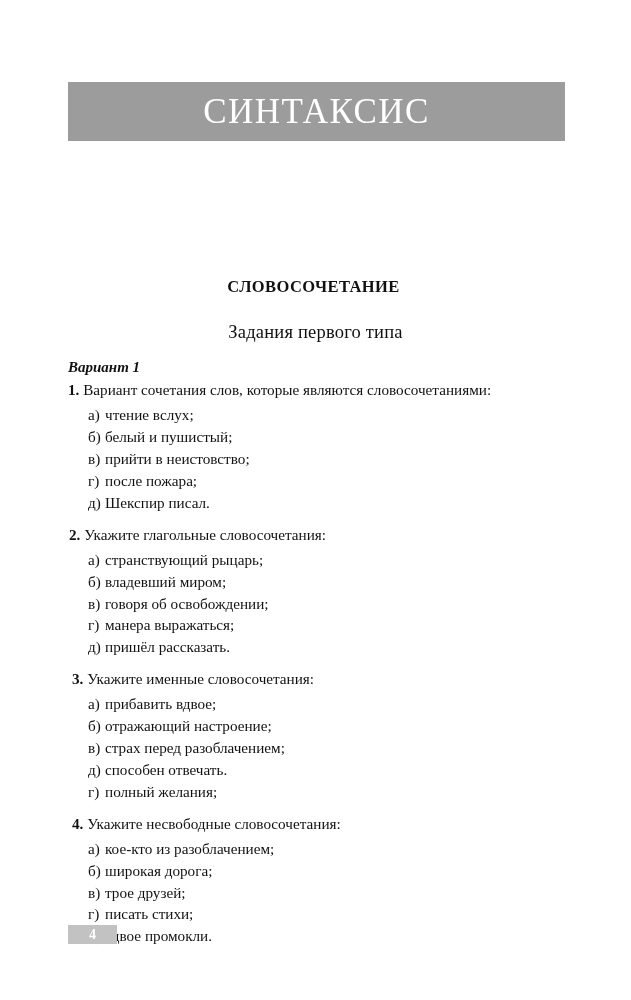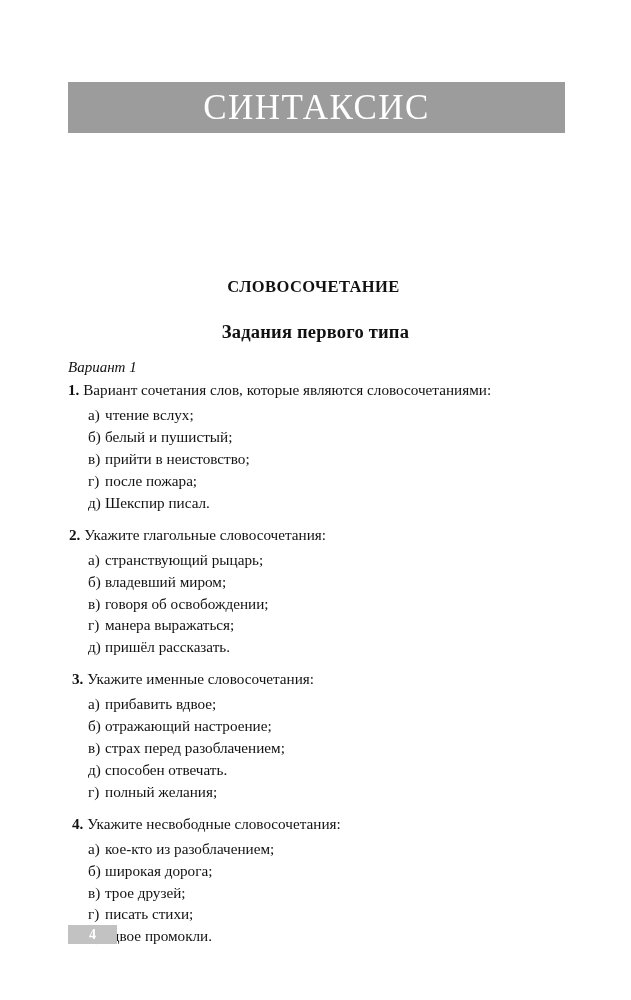--- a/index.html
+++ b/index.html
@@ -23,21 +23,21 @@
     height: 1000px;
     background: #ffffff;
   }
 
   
   .banner {
     position: absolute;
     left: 68px;
     top: 82px;
     width: 497px;
-    height: 51px;
+    height: 59px;
     background: #9c9c9c;
     display: flex;
     align-items: center;
     justify-content: center;
   }
   .banner-title {
     color: #ffffff;
     font-family: "Liberation Serif", "DejaVu Serif", serif;
     font-size: 35px;
     font-weight: 400;
@@ -59,36 +59,36 @@
     letter-spacing: 0.4px;
   }
   .subsection-heading {
     position: absolute;
     left: 0;
     top: 322px;
     width: 631px;
     text-align: center;
     font-family: "Liberation Serif", "DejaVu Serif", serif;
     font-size: 18.5px;
-    font-weight: bold;
+    font-weight: normal;
     letter-spacing: 0.2px;
   }
 
   
   .content {
     position: absolute;
     left: 68px;
     top: 357px;
     width: 500px;
   }
 
   .variant-label {
     font-family: "Liberation Serif", "DejaVu Serif", serif;
     font-size: 15px;
-    font-weight: normal;
+    font-weight: bold;
     font-style: italic;
     line-height: 1.42;
     margin: 0 0 1px 0;
   }
 
   .task {
     margin: 0;
   }
   .task + .task {
     margin-top: 10px;

